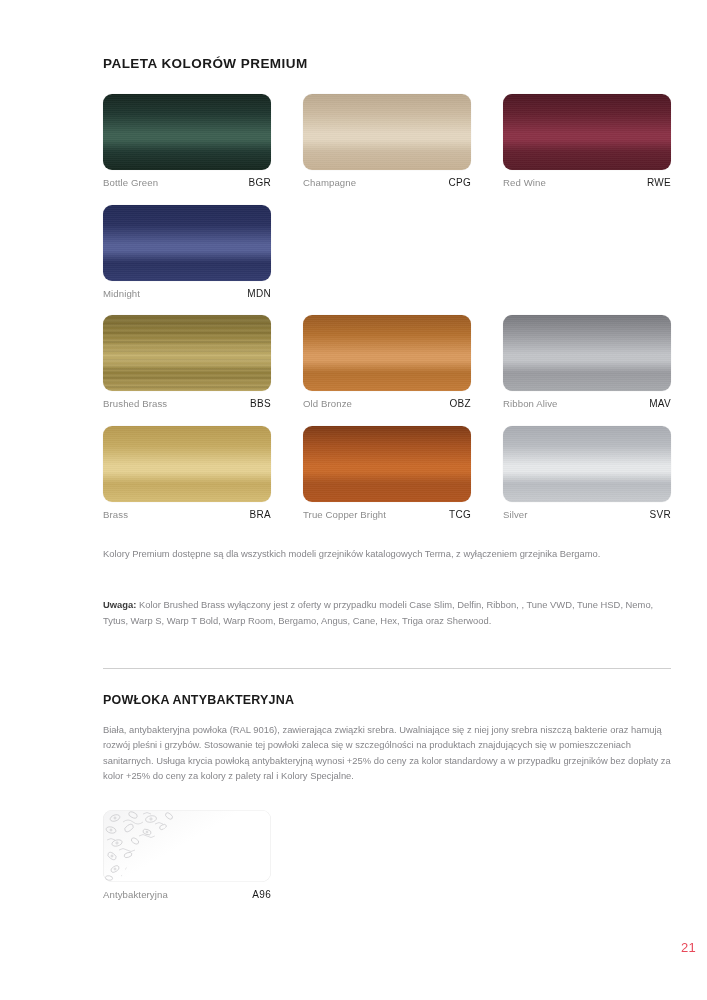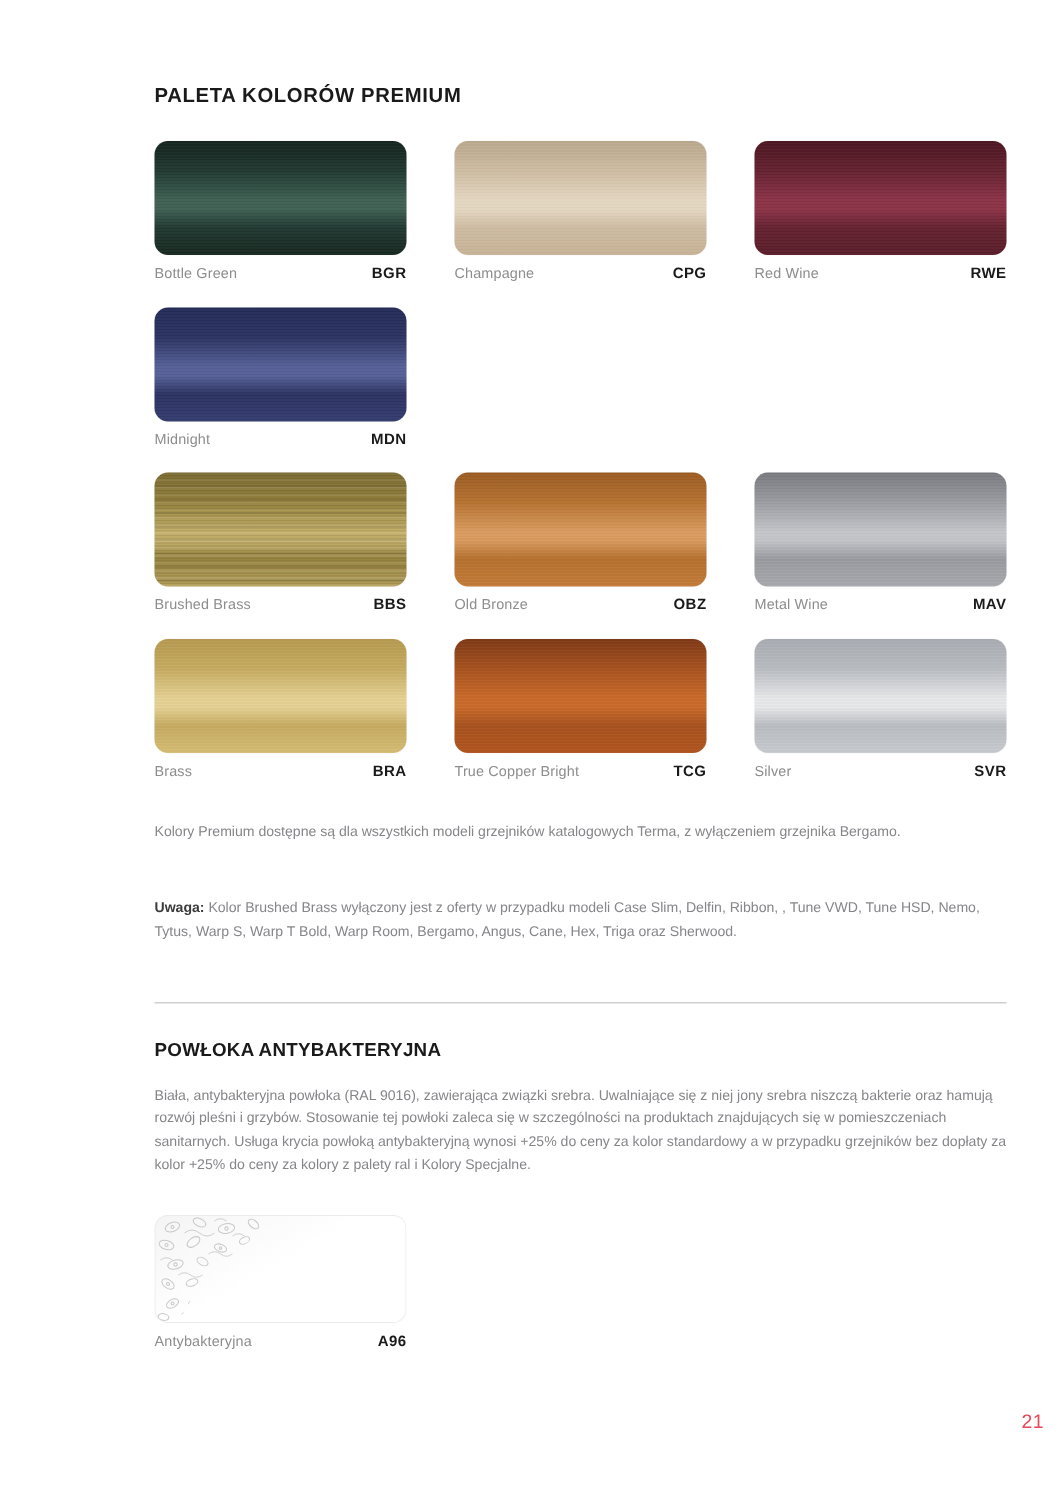--- a/index.html
+++ b/index.html
@@ -78,21 +78,21 @@
     width: 168px;
   }
   .cap-name {
     font-size: 9.6px;
     color: #8d8d8d;
     font-family: "Liberation Sans", sans-serif;
     letter-spacing: .1px;
   }
   .cap-code {
     font-size: 10px;
-    font-weight: bold;
+    font-weight: normal;
     color: #1a1a1a;
     letter-spacing: .3px;
   }
 
   
   .streaks {
     position: absolute;
     inset: 0;
     border-radius: 9px;
     pointer-events: none;
@@ -250,21 +250,21 @@
           <div class="caption">
             <span class="cap-name">Old Bronze</span>
             <span class="cap-code">OBZ</span>
           </div>
         </div>
         <div class="cell">
           <div class="swatch" style="background: linear-gradient(rgb(119, 120, 125) 0%, rgb(154, 155, 160) 26%, rgb(194, 196, 200) 52%, rgb(194, 196, 200) 60%, rgb(154, 155, 160) 76%, rgb(168, 170, 174) 100%);">
             <div class="grain"></div>
           </div>
           <div class="caption">
-            <span class="cap-name">Metal Wine</span>
+            <span class="cap-name">Ribbon Alive</span>
             <span class="cap-code">MAV</span>
           </div>
         </div>
       </div>
       <div class="row">
         <div class="cell">
           <div class="swatch" style="background: linear-gradient(rgb(183, 154, 81) 0%, rgb(198, 171, 97) 26%, rgb(229, 209, 147) 52%, rgb(229, 209, 147) 60%, rgb(198, 171, 97) 76%, rgb(214, 189, 117) 100%);">
             <div class="grain"></div>
           </div>
           <div class="caption">

